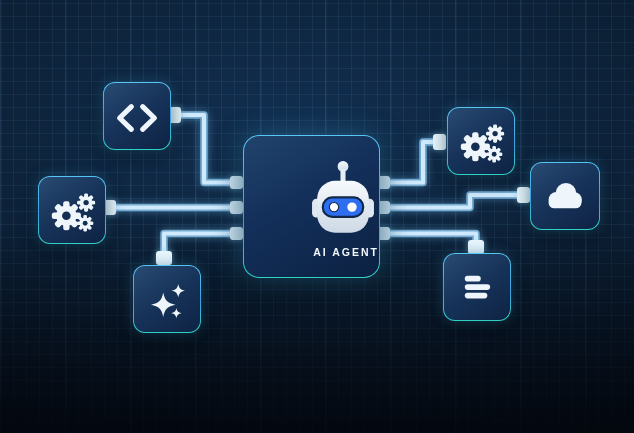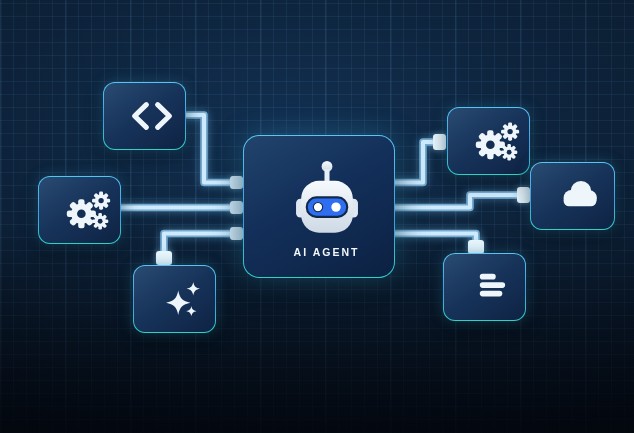--- a/index.html
+++ b/index.html
@@ -21,21 +21,21 @@
   .wire-inner{stroke:#cfeafd;stroke-width:4;fill:none;stroke-linejoin:round;}
   .plugs rect{fill:#e9f6fd;}
   .pins rect{fill:#d9edfa;}
   .plugs, .pins{filter:drop-shadow(0 0 3px rgba(150,215,250,0.55));}
   .node{
     position:absolute;border-radius:12px;border:1.6px solid transparent;
     background:
       linear-gradient(145deg,#294b72 0%,#17335a 48%,#0e2344 100%) padding-box,
       linear-gradient(180deg,#55c6f3 0%,#3e9ede 55%,#2ed3c3 100%) border-box;
     box-shadow:0 0 14px rgba(64,178,236,0.28), 0 6px 18px rgba(0,0,0,0.45);
-    display:flex;align-items:center;justify-content:center;padding-left:15px;
+    display:flex;align-items:flex-end;justify-content:center;
   }
   .node.small{width:66px;height:66px;}
   .node.central{
     width:135px;height:137px;border-radius:16px;flex-direction:column;padding-top:4px;
     background:
       linear-gradient(150deg,#21446c 0%,#13305b 42%,#0c2142 100%) padding-box,
       linear-gradient(180deg,#58c8f4 0%,#3d9ddd 60%,#2ed3c3 100%) border-box;
     box-shadow:0 0 28px rgba(64,178,236,0.36), 0 10px 30px rgba(0,0,0,0.55);
   }
   .agent-label{color:#f2f7fb;font-size:10.5px;font-weight:bold;letter-spacing:2px;margin-top:3px;user-select:none;}

